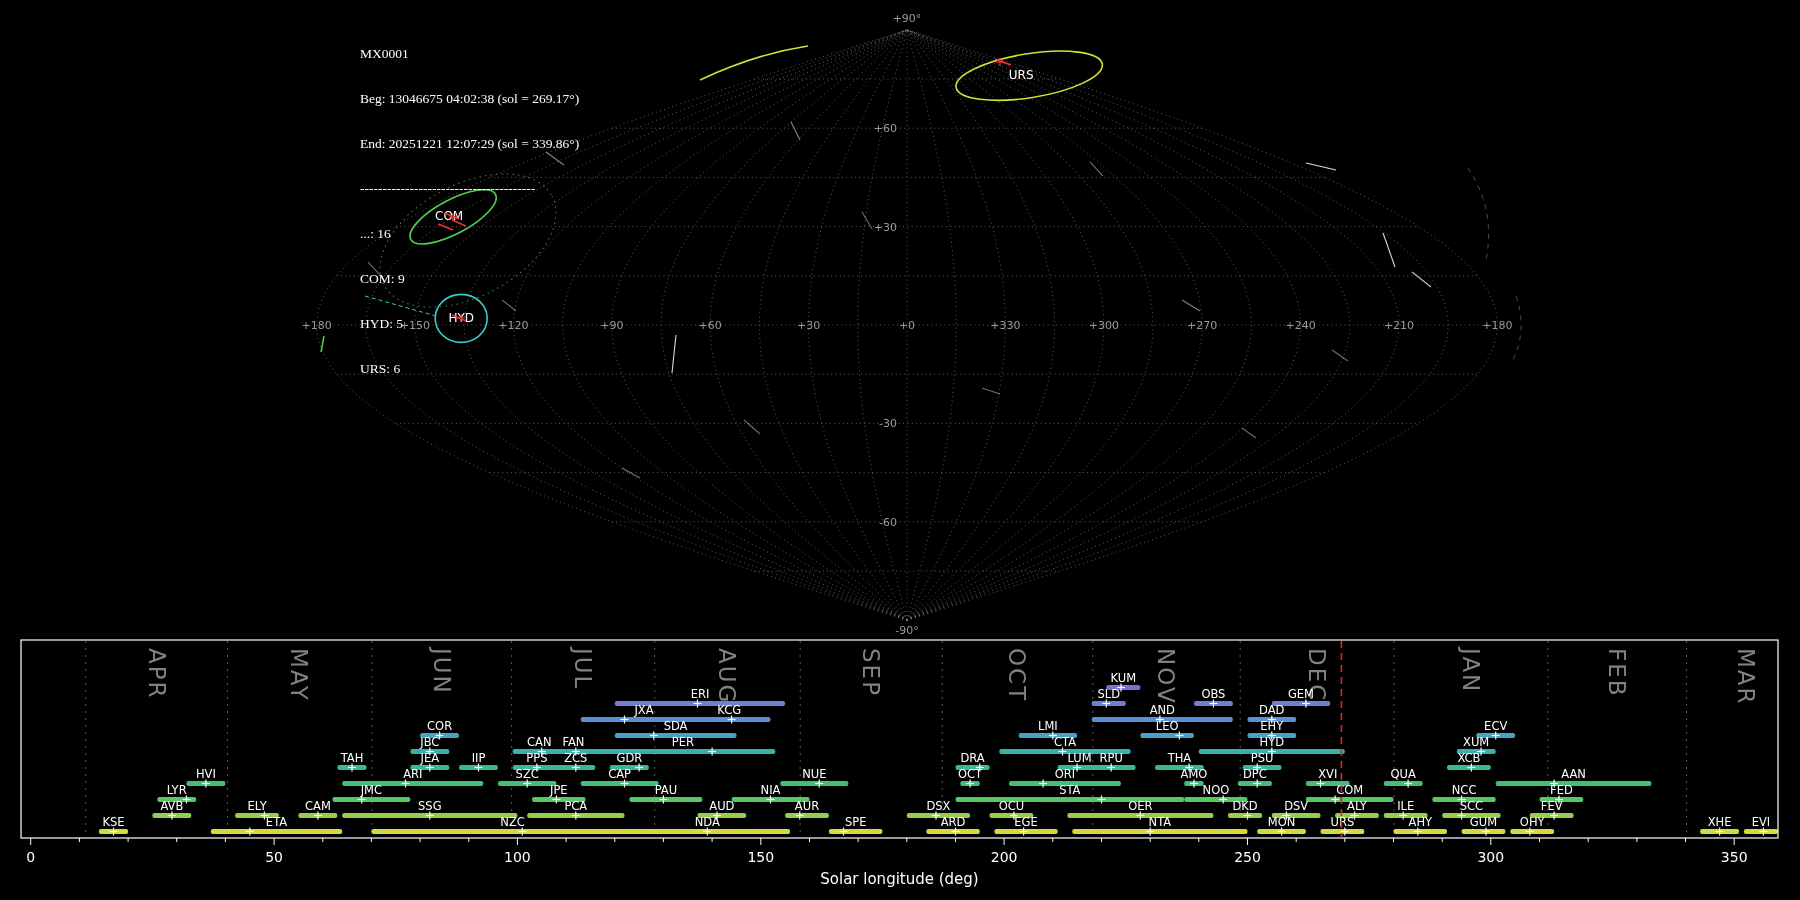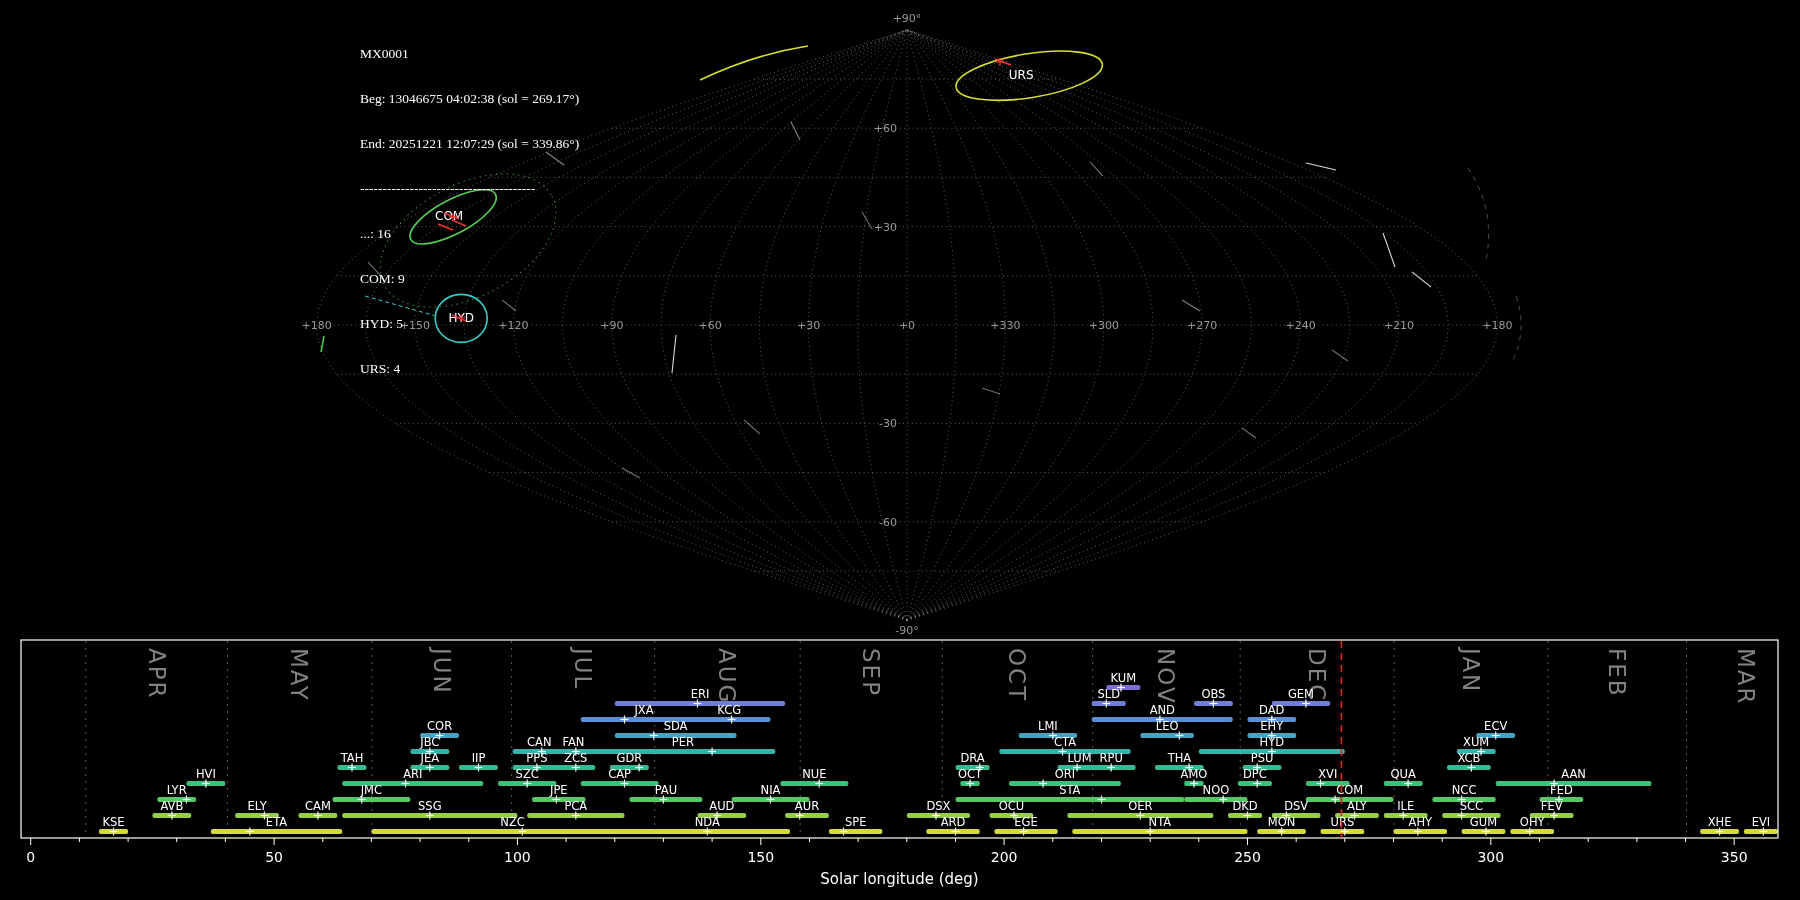--- a/index.html
+++ b/index.html
@@ -550,14 +550,14 @@
   </svg>
 
 <div id="info-panel">
   <div>MX0001</div>
   <div>Beg: 13046675 04:02:38 (sol = 269.17°)</div>
   <div>End: 20251221 12:07:29 (sol = 339.86°)</div>
   <div>---------------------------------------</div>
   <div>...: 16</div>
   <div>COM: 9</div>
   <div>HYD: 5</div>
-  <div>URS: 4</div>
+  <div>URS: 6</div>
 </div>
 
 </body></html>

